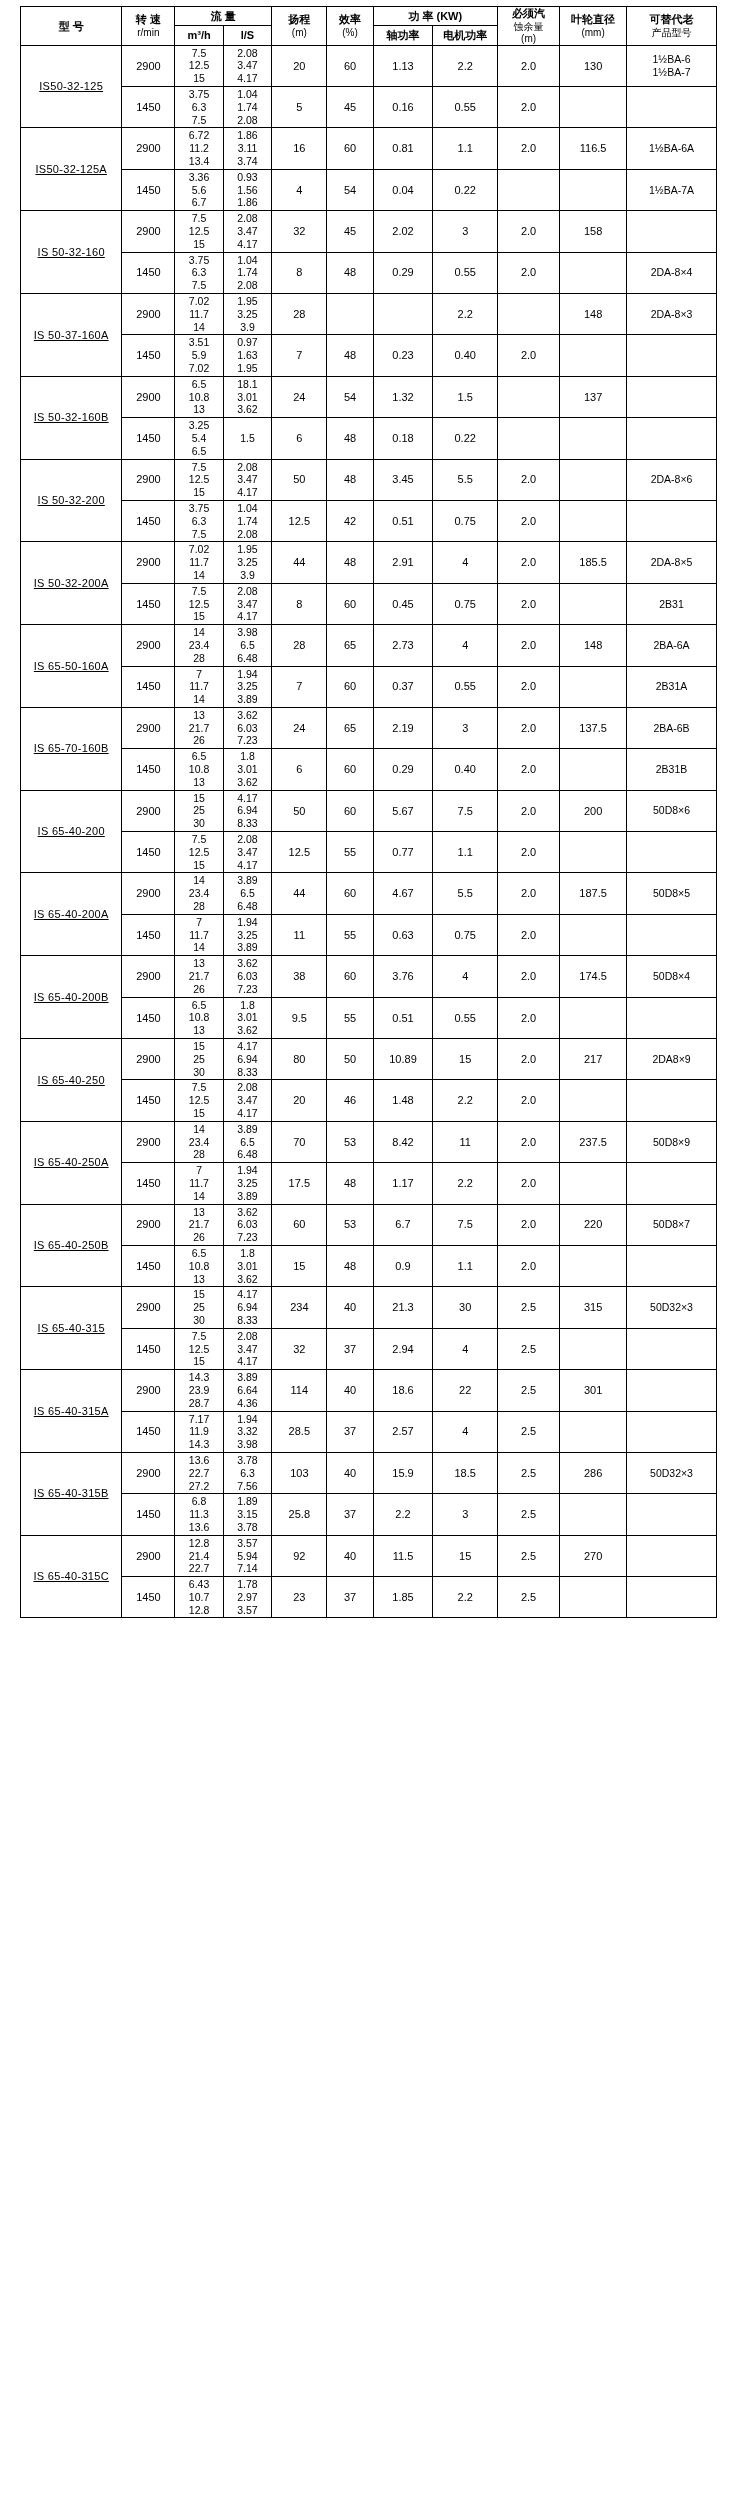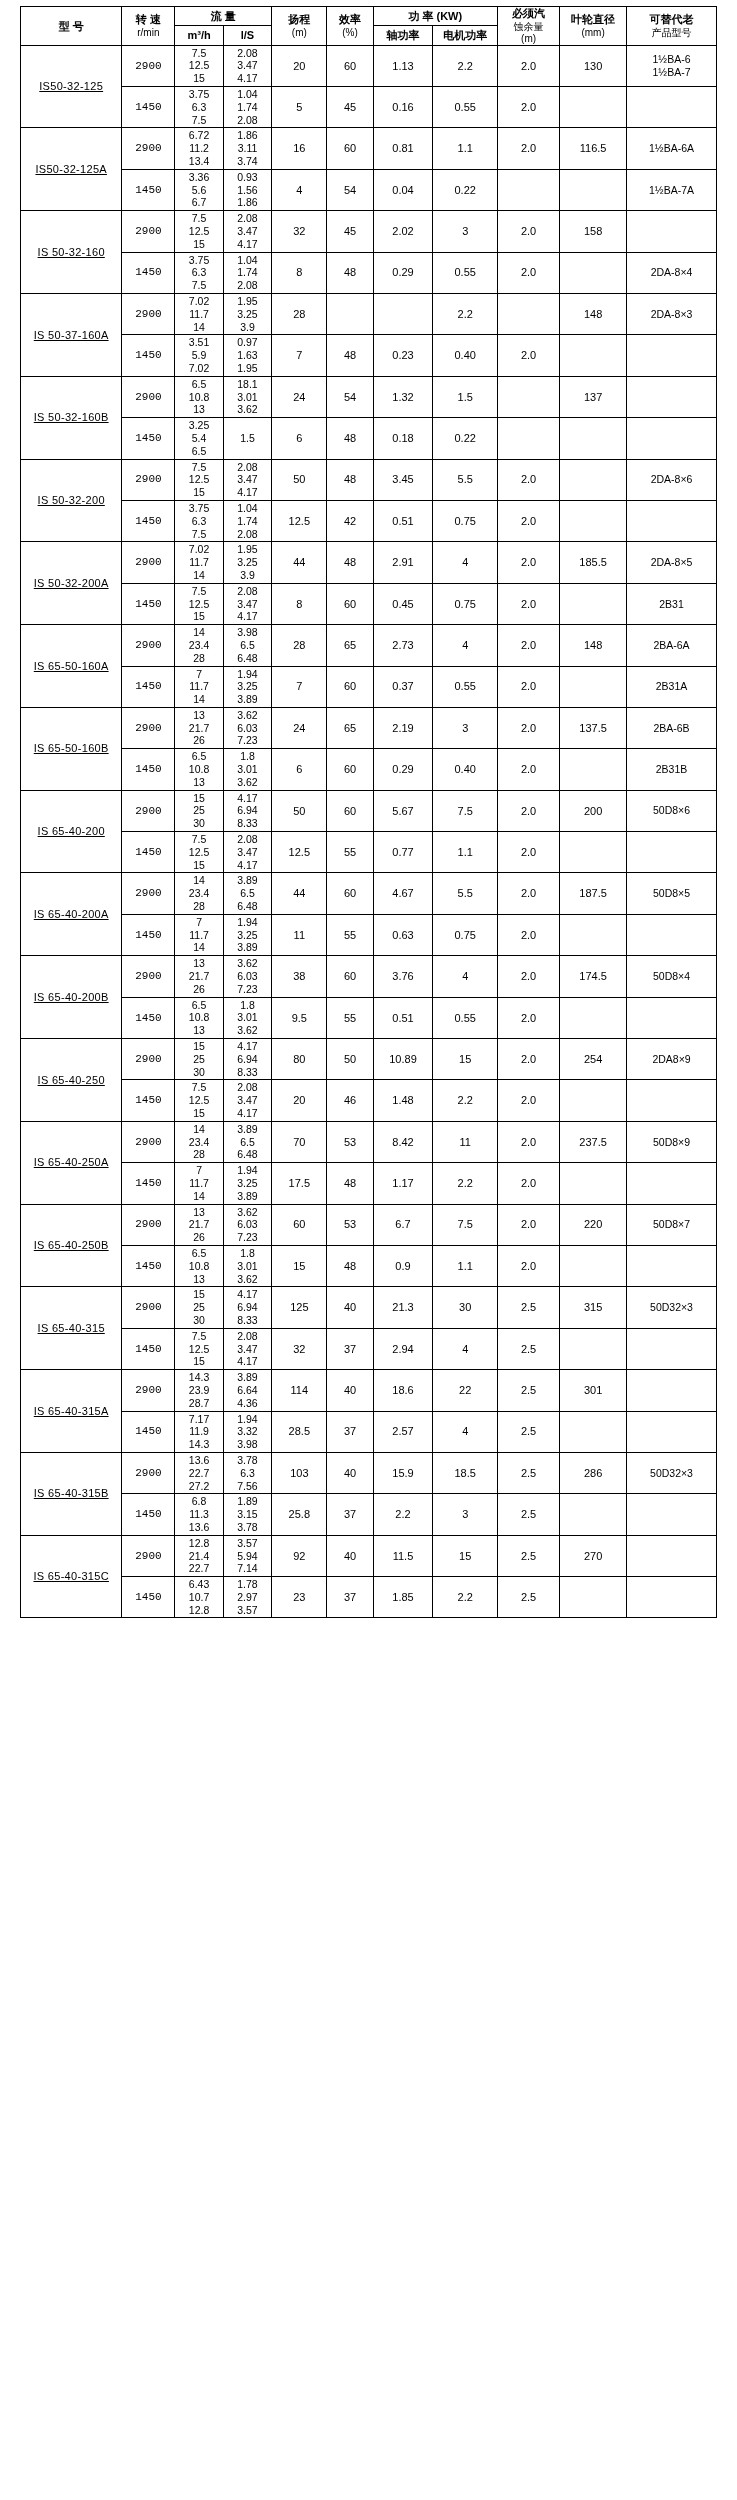--- a/index.html
+++ b/index.html
@@ -34,21 +34,21 @@
     font-size:10px;
     margin-top:1px;
   }
   thead th .t1{display:block;}
   .model-cell{
     font-size:12px;
     letter-spacing:0.3px;
     white-space:nowrap;
     text-decoration:underline;
   }
-  .rpm-cell{font-size:11px;font-family:Liberation Mono, monospace;}
+  .rpm-cell{font-size:11px;}
   
   .stack{
     display:block;
     font-size:10.5px;
     line-height:1.22;
     padding:1px 0;
   }
   .stack span{display:block;}
   .num{font-size:11px;}
   col.c-model{width:88px;}
@@ -571,21 +571,21 @@
           <td class="num">0.55</td>
           <td class="num">2.0</td>
           <td class="num"></td>
           <td>
             <span class="stack">
               <span>2B31A</span>
             </span>
           </td>
         </tr>
         <tr>
-          <td class="model-cell" rowspan="2">IS 65-50-160B</td>
+          <td class="model-cell" rowspan="2">IS 65-70-160B</td>
           <td class="rpm-cell">2900</td>
           <td>
             <span class="stack">
               <span>13</span>
               <span>21.7</span>
               <span>26</span>
             </span>
           </td>
           <td>
             <span class="stack">
@@ -814,21 +814,21 @@
               <span>4.17</span>
               <span>6.94</span>
               <span>8.33</span>
             </span>
           </td>
           <td class="num">80</td>
           <td class="num">50</td>
           <td class="num">10.89</td>
           <td class="num">15</td>
           <td class="num">2.0</td>
-          <td class="num">254</td>
+          <td class="num">217</td>
           <td>
             <span class="stack">
               <span>2DA8×9</span>
             </span>
           </td>
         </tr>
         <tr>
           <td class="rpm-cell">1450</td>
           <td>
             <span class="stack">
@@ -974,21 +974,21 @@
               <span>30</span>
             </span>
           </td>
           <td>
             <span class="stack">
               <span>4.17</span>
               <span>6.94</span>
               <span>8.33</span>
             </span>
           </td>
-          <td class="num">125</td>
+          <td class="num">234</td>
           <td class="num">40</td>
           <td class="num">21.3</td>
           <td class="num">30</td>
           <td class="num">2.5</td>
           <td class="num">315</td>
           <td>
             <span class="stack">
               <span>50D32×3</span>
             </span>
           </td>

